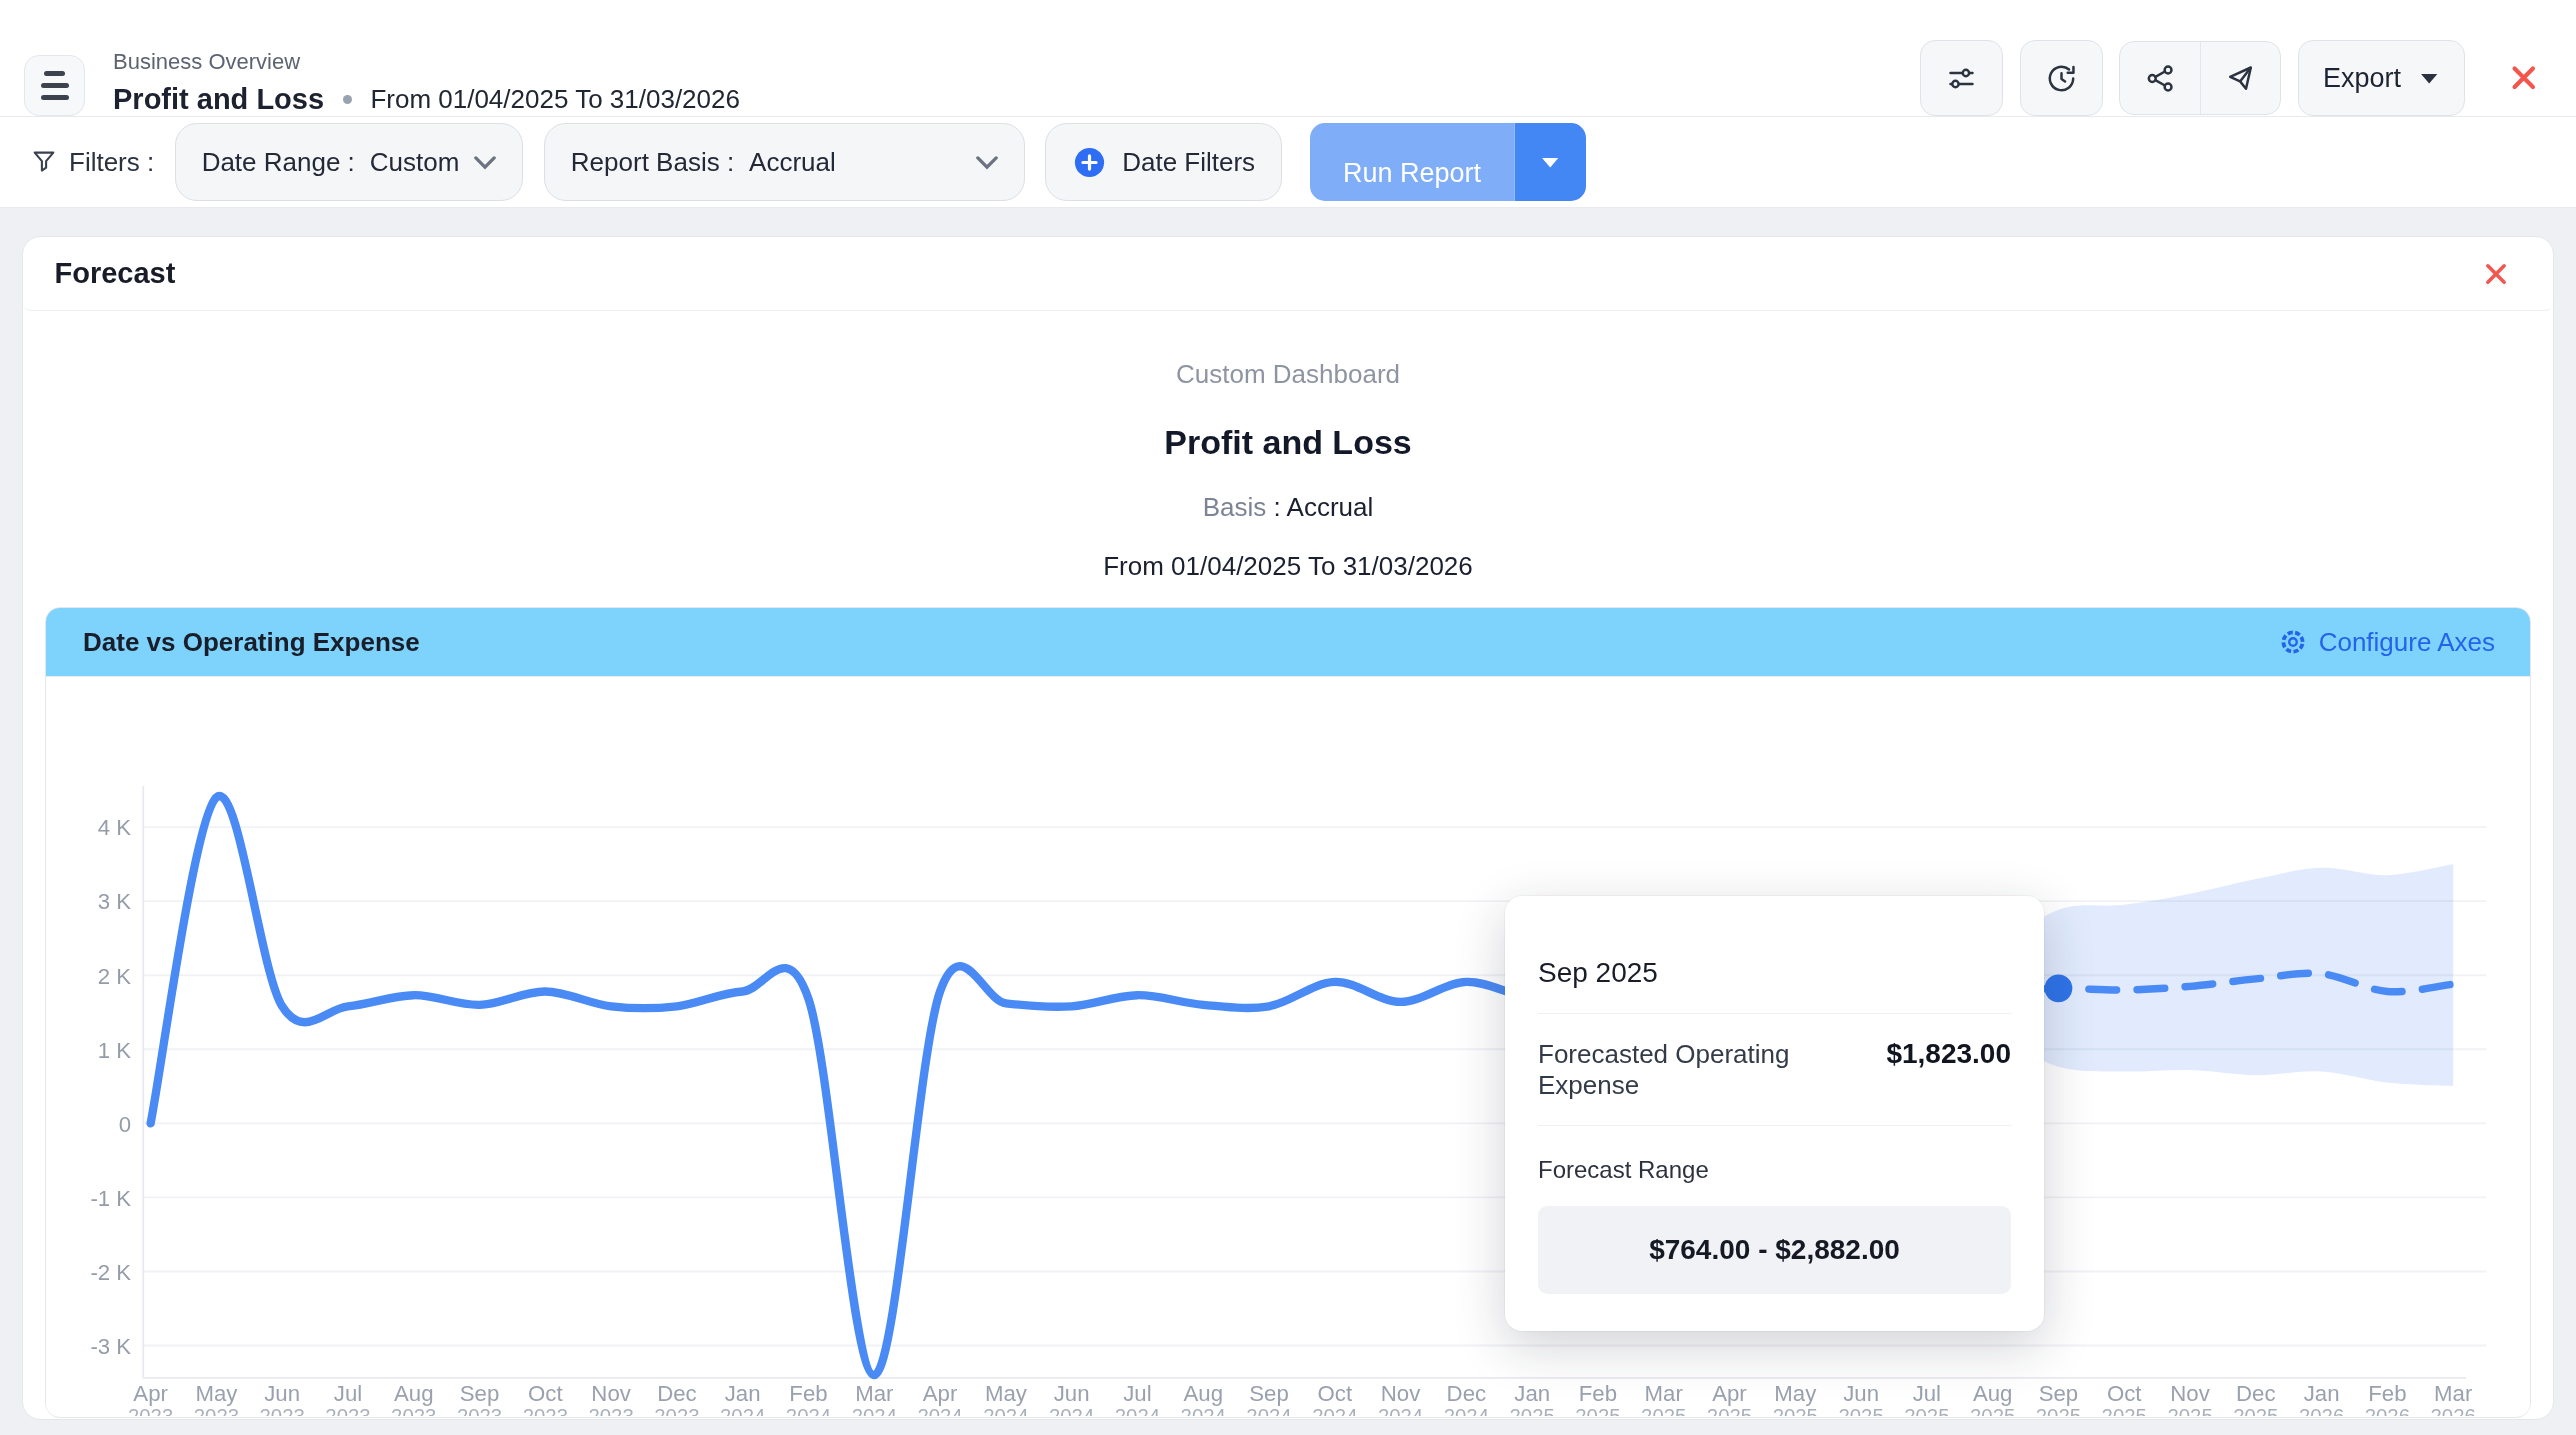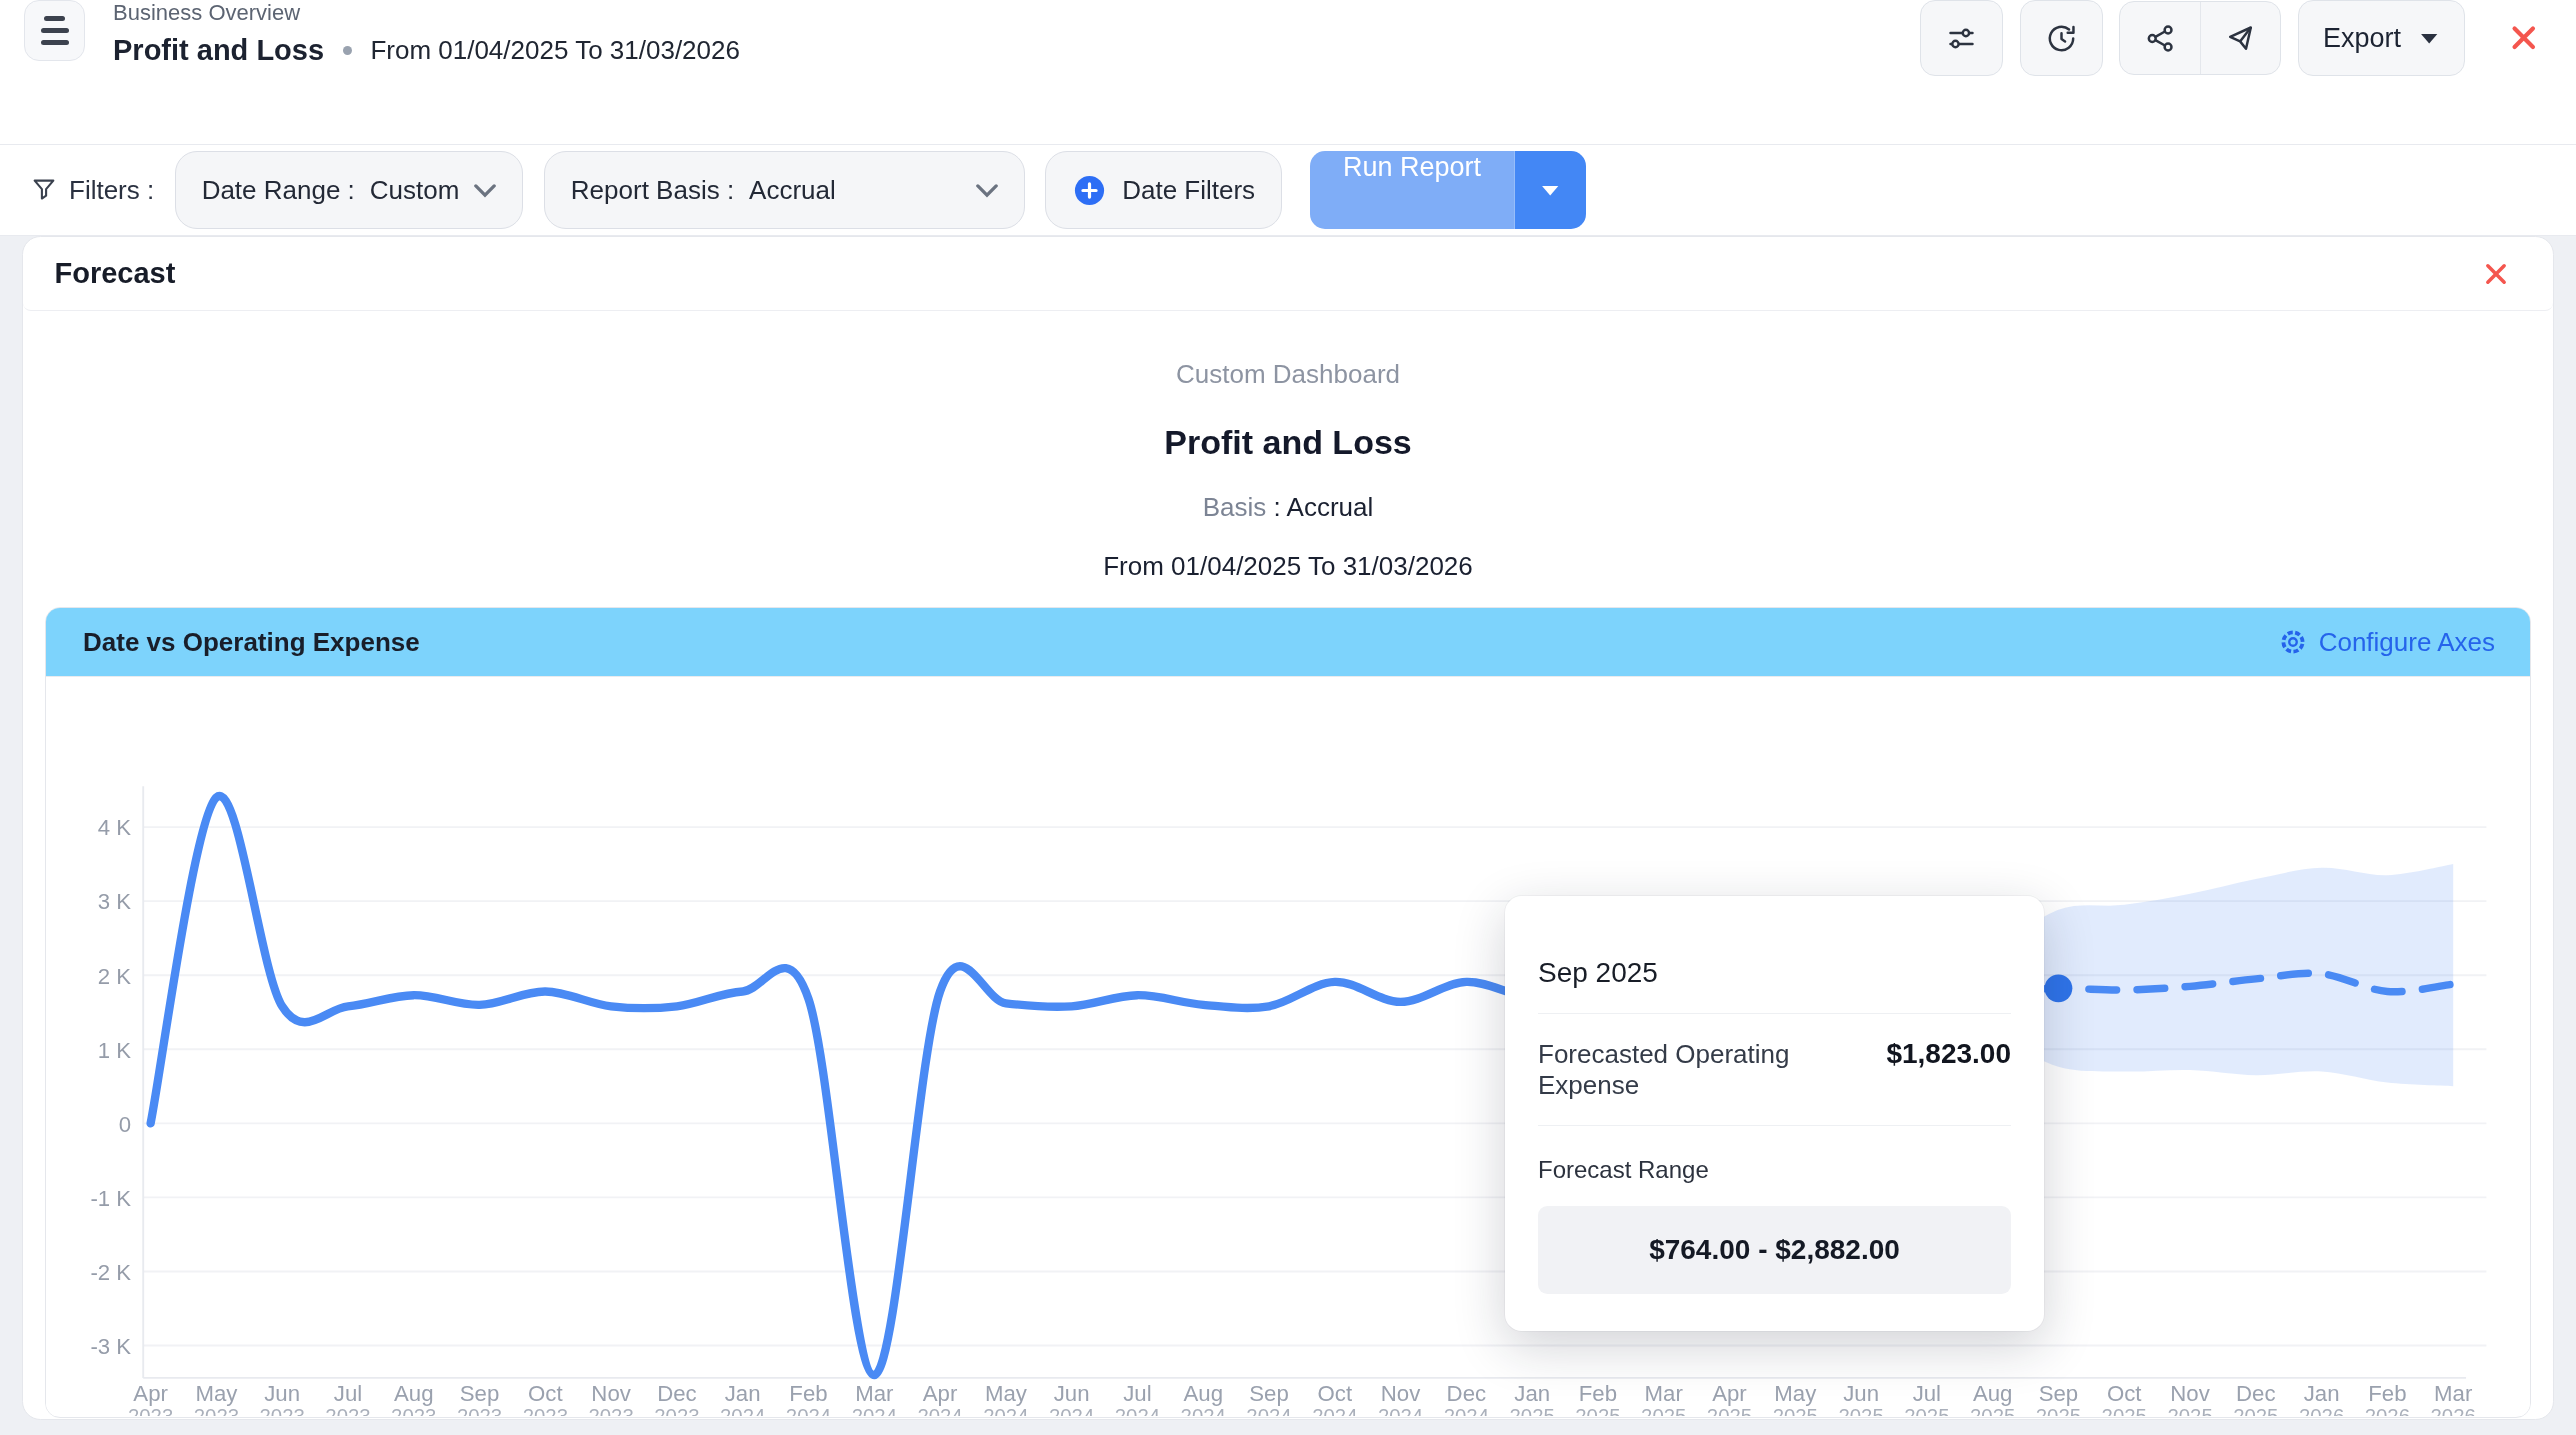--- a/index.html
+++ b/index.html
@@ -6,22 +6,22 @@
   html,body { width: 2576px; height: 1435px; }
   body {
     background: #eef0f4;
     font-family: "Liberation Sans", sans-serif;
     color: #1d2433;
     overflow: hidden;
     position: relative;
   }
   
   .topbar {
-    height: 145px; background: #fff; border-bottom: 1.9px solid #e8eaef;
-    display: flex; align-items: flex-start; padding: 0 37px 0 24px;
+    height: 117px; background: #fff; border-bottom: 1.9px solid #e8eaef;
+    display: flex; align-items: flex-end; padding: 0 37px 0 24px;
   }
   .hamburger {
     width: 61px; height: 61px; border: 1.9px solid #e3e6ec; border-radius: 15px;
     background: #f7f8fa; display: flex; flex-direction: column; justify-content: center;
     align-items: center; gap: 7.4px; cursor: pointer;
   }
   .hamburger i { display:block; height: 4.6px; border-radius: 2.8px; background: #3c424e; }
   .hamburger i.b1 { width: 20.4px; }
   .hamburger i.b2 { width: 28px; }
   .hamburger i.b3 { width: 28px; }
@@ -64,22 +64,22 @@
     height: 78px; border: 1.9px solid #dcdfe6; border-radius: 22px; background: #f5f6f8;
     display: inline-flex; align-items: center; gap: 15px; padding: 0 26px;
     font-size: 26px; color: #232936; cursor: pointer; white-space: nowrap;
   }
   .chip .chev { width: 22px; height: 15px; color: #6b7380; }
   .chip.basis { width: 481px; }
   .chip.basis .chev { margin-left: auto; }
   .chip .plus-ic { width: 35px; height: 35px; }
   .runreport { display: flex; height: 78px; border-radius: 15px; overflow: hidden; margin-left: 7.4px; }
   .runreport .rr-main {
-    background: #7fadf7; color: #fff; font-size: 27px; padding: 1px 33px;
-    display: flex; align-items: flex-start; border: none; cursor: pointer;
+    background: #7fadf7; color: #fff; font-size: 27px; padding: 12px 33px;
+    display: flex; align-items: flex-end; border: none; cursor: pointer;
   }
   .runreport .rr-caret {
     width: 72px; background: #4387f5; border: none; border-left: 1.9px solid rgba(255,255,255,0.45);
     display: grid; place-items: center; cursor: pointer;
   }
   
   .forecast-card {
     position: absolute; left: 22px; right: 22px; top: 236px; height: 1184px;
     background: #fff; border: 1.9px solid #e5e7ec; border-radius: 18.5px;
   }

